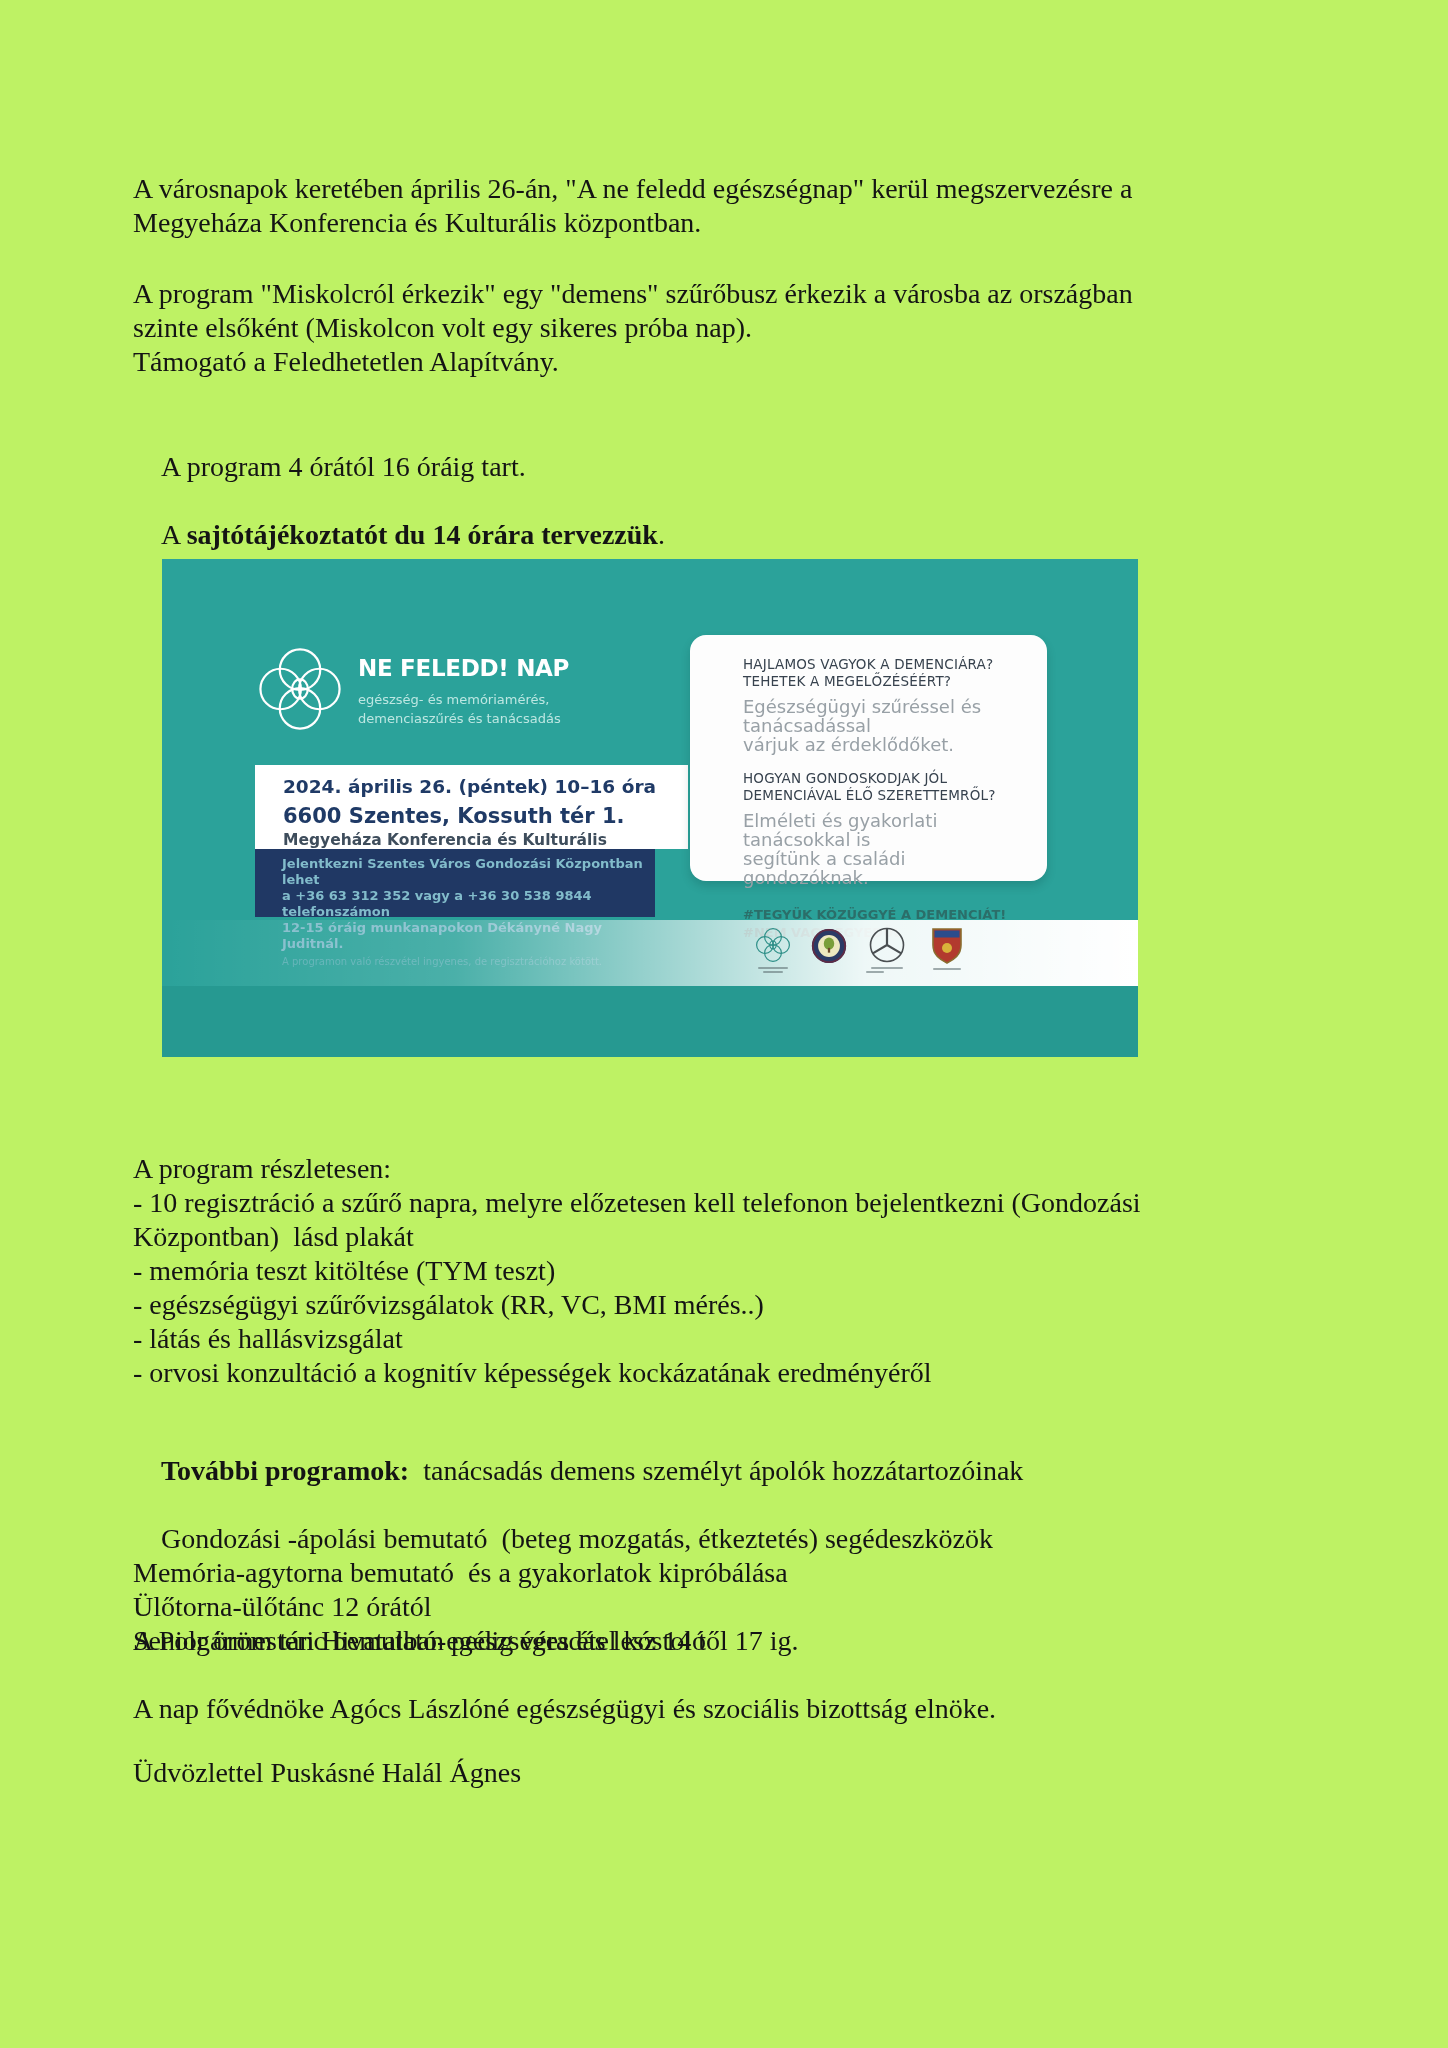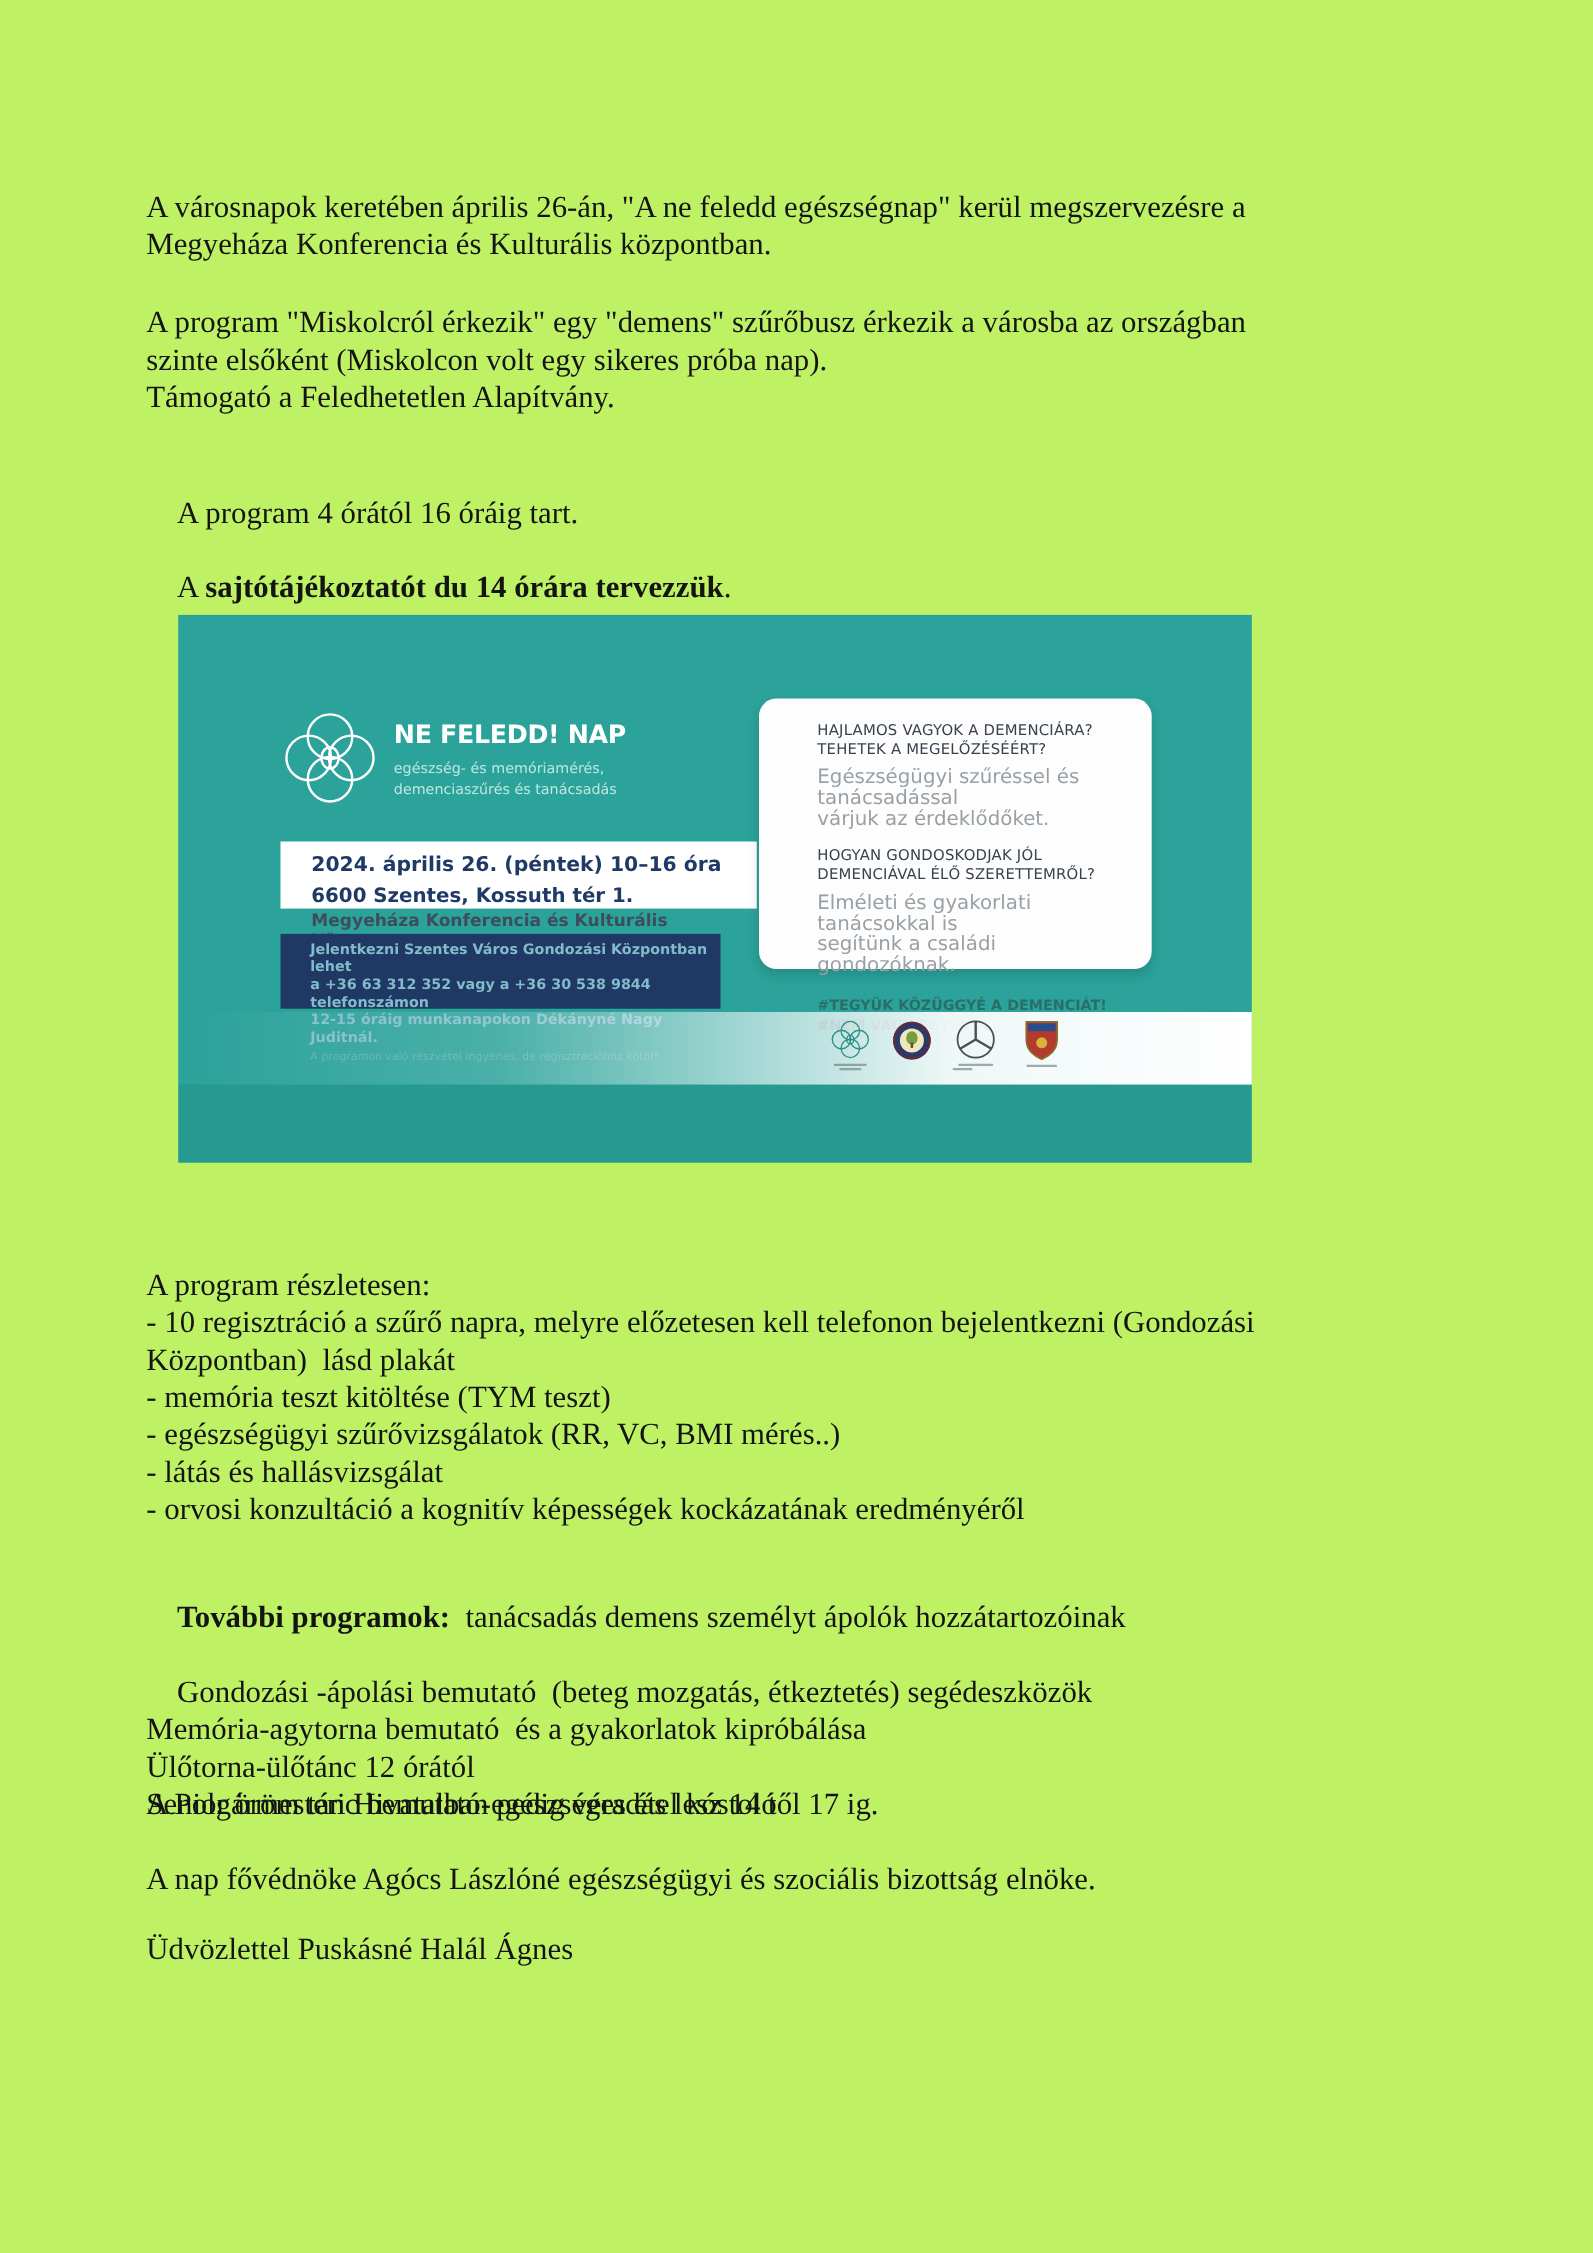--- a/index.html
+++ b/index.html
@@ -8,24 +8,24 @@
   .serif-block{position:absolute;left:133px;font-size:28px;line-height:34px;white-space:pre-wrap;color:#141414;}
   .serif-block b{font-weight:bold;}
   
   #poster{position:absolute;left:162px;top:542px;width:976px;height:498px;background:#2BA29A;
           font-family:"DejaVu Sans","Liberation Sans",sans-serif;margin-top:17px;}
   #poster-footer-tint{position:absolute;left:0;top:427px;width:100%;height:71px;background:rgba(0,77,70,0.10);}
   #flower-logo{position:absolute;left:92px;top:84px;width:92px;height:92px;}
   #poster-title-wrap{position:absolute;left:196px;top:96px;}
   #poster-title{font-size:23px;font-weight:bold;color:#ffffff;letter-spacing:-0.3px;}
   #poster-subtitle{margin-top:9px;font-size:13px;line-height:19px;color:#BDE7E2;}
-  #date-box{position:absolute;left:93px;top:206px;width:433px;height:61px;background:#ffffff;box-sizing:border-box;
+  #date-box{position:absolute;left:93px;top:206px;width:433px;height:84px;background:#ffffff;box-sizing:border-box;
             padding:11px 10px 0 28px;}
   .date-line1{font-size:18.5px;font-weight:bold;color:#1F3A66;}
-  .date-line2{font-size:18px;font-weight:bold;color:#1F3A66;margin-top:7px;}
+  .date-line2{font-size:21px;font-weight:bold;color:#1F3A66;margin-top:7px;}
   .date-line3{font-size:15.5px;font-weight:bold;color:#3E4D5C;margin-top:3px;}
   #register-box{position:absolute;left:93px;top:290px;width:400px;height:68px;background:#203864;box-sizing:border-box;
                 padding:7px 8px 0 27px;}
   #register-box .reg-lines{font-size:13px;line-height:16px;font-weight:bold;color:#82BCCB;white-space:pre-wrap;}
   #register-box .reg-note{font-size:10px;margin-top:4px;color:rgba(130,188,203,0.55);}
   #info-card{position:absolute;left:528px;top:76px;width:357px;height:246px;background:#FDFDFD;border-radius:16px;
              box-sizing:border-box;padding:21px 20px 0 53px;box-shadow:0 5px 10px rgba(0,45,42,0.18);}
   .card-q{font-size:13.5px;line-height:17px;font-weight:normal;color:#37424E;letter-spacing:0.2px;white-space:pre-wrap;}
   .card-a{font-size:18px;line-height:19px;color:#98A0A6;margin-top:7px;white-space:pre-wrap;}
   .card-q2{margin-top:16px;}

